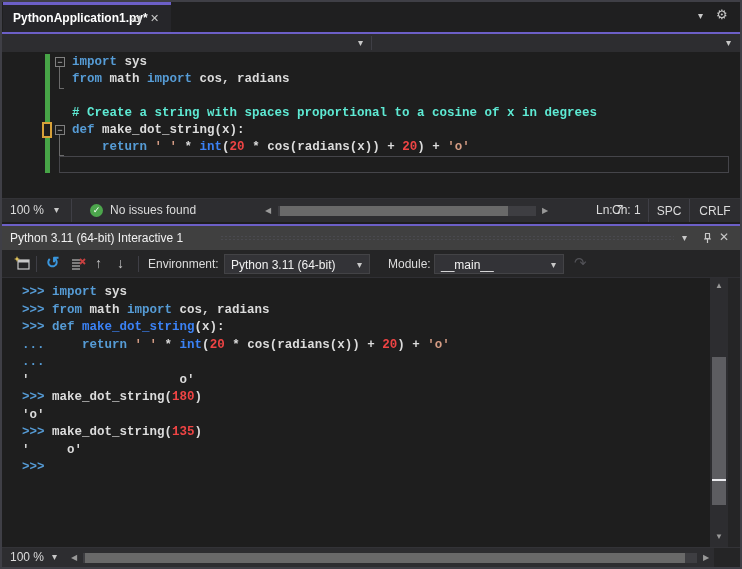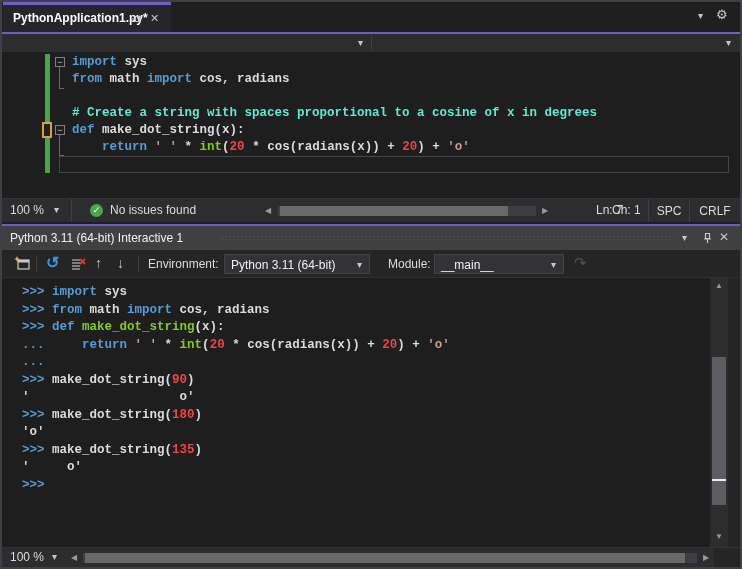--- a/index.html
+++ b/index.html
@@ -3,21 +3,21 @@
 <meta charset="utf-8">
 <style>
   html,body{margin:0;padding:0;background:#2b2b2e;}
   .w{position:relative;width:742px;height:569px;background:#1E1E1E;border:2px solid #3F3F46;
      box-sizing:border-box;overflow:hidden;font-family:"Liberation Sans",sans-serif;color:#DCDCDC;font-size:12px;}
   .abs{position:absolute;box-sizing:border-box;}
   .code{font-family:Liberation Mono, monospace;font-size:12.5px;font-weight:600;}
   .code-line{height:17px;line-height:17px;white-space:pre;}
   .repl-line{height:17.5px;line-height:17.5px;white-space:pre;}
   .tok-kw{color:#569CD6}.tok-pl{color:#DCDCDC}.tok-com{color:#5eead4}
-  .tok-str{color:#D69D85}.tok-num{color:#ef4444}.tok-fn{color:#84cc16}
+  .tok-str{color:#D69D85}.tok-num{color:#ef4444}.tok-fn{color:#3b82f6}
   .tok-pr{color:#569CD6}.tok-out{color:#DCDCDC}
   .chev{color:#C8C8C8;font-size:10px;line-height:10px;}
   .tri{color:#999;font-size:8px;line-height:8px;}
   .sep{width:1px;background:#3F3F46;}
   .combo{background:#333337;border:1px solid #434346;color:#F1F1F1;}
   .track{background:#3E3E42;}
   .thumb{background:#696969;}
   .dots{background-image:radial-gradient(#4A4A4F 1px, rgba(0,0,0,0) 1.2px);background-size:4px 3px;}
 </style>
 </head>
@@ -152,21 +152,20 @@
     <span class="abs" style="left:572px;top:4px;color:#525257;font-size:15px;">↷</span>
   </div>
 
   <div class="abs" style="left:0;top:276px;width:738px;height:269px;background:#1E1E1E;">
     <div class="abs code" style="left:20px;top:6px;right:32px;">
         <div class="repl-line"><span class="tok-pr">&gt;&gt;&gt; </span><span class="tok-kw">import</span><span class="tok-pl"> sys</span></div>
         <div class="repl-line"><span class="tok-pr">&gt;&gt;&gt; </span><span class="tok-kw">from</span><span class="tok-pl"> math </span><span class="tok-kw">import</span><span class="tok-pl"> cos, radians</span></div>
         <div class="repl-line"><span class="tok-pr">&gt;&gt;&gt; </span><span class="tok-kw">def</span><span class="tok-pl"> </span><span class="tok-fn">make_dot_string</span><span class="tok-pl">(x):</span></div>
         <div class="repl-line"><span class="tok-pr">... </span><span class="tok-pl">    </span><span class="tok-kw">return</span><span class="tok-pl"> </span><span class="tok-str">' '</span><span class="tok-pl"> * </span><span class="tok-fn">int</span><span class="tok-pl">(</span><span class="tok-num">20</span><span class="tok-pl"> * cos(radians(x)) + </span><span class="tok-num">20</span><span class="tok-pl">) + </span><span class="tok-str">'o'</span></div>
         <div class="repl-line"><span class="tok-pr">... </span></div>
-        <div class="repl-line"><span class="tok-pr">&gt;&gt;&gt; </span><span class="tok-pl">make_dot_string(</span><span class="tok-num">90</span><span class="tok-pl">)</span></div>
         <div class="repl-line"><span class="tok-out">'                    o'</span></div>
         <div class="repl-line"><span class="tok-pr">&gt;&gt;&gt; </span><span class="tok-pl">make_dot_string(</span><span class="tok-num">180</span><span class="tok-pl">)</span></div>
         <div class="repl-line"><span class="tok-out">'o'</span></div>
         <div class="repl-line"><span class="tok-pr">&gt;&gt;&gt; </span><span class="tok-pl">make_dot_string(</span><span class="tok-num">135</span><span class="tok-pl">)</span></div>
         <div class="repl-line"><span class="tok-out">'     o'</span></div>
         <div class="repl-line"><span class="tok-pr">&gt;&gt;&gt; </span></div>
       </div>
 
     <div class="abs" style="left:708px;top:0;width:18px;height:269px;background:#2D2D30;">
       <span class="abs tri" style="left:5px;top:4px;">▲</span>

